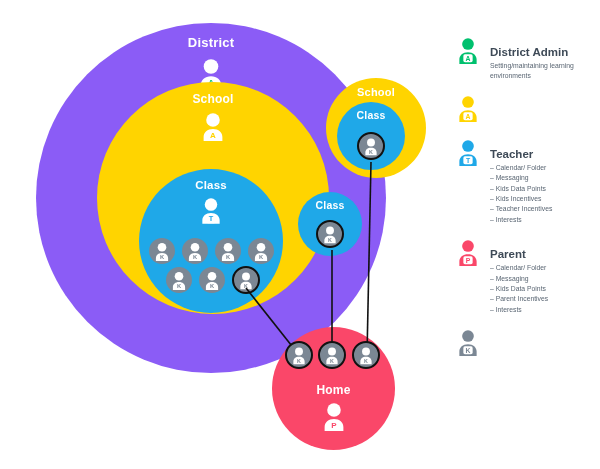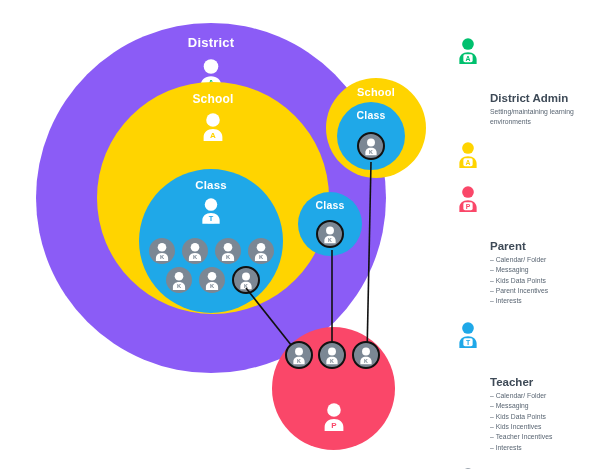--- a/index.html
+++ b/index.html
@@ -102,21 +102,20 @@
     margin-top: 1px;
   }
   .legend-icon svg { display:block; width: 100%; height: 100%; }
   .legend-body { padding-top: 10px; }
   .legend-title {
     font-size: 11.5px;
     font-weight: bold;
     color: #3E4A57;
     line-height: 1.15;
     margin-bottom: 2px;
-    margin-top: 46px;
   }
   .legend-sub {
     font-size: 6.8px;
     color: #5A6673;
     line-height: 1.45;
     max-width: 104px;
   }
   .legend-list {
     list-style: none;
     margin: 1px 0 0 0;
@@ -255,20 +254,21 @@
         <svg viewBox="0 0 26 26">
           <circle cx="13" cy="9.2" r="4.3" fill="#ffffff"></circle>
           <path d="M13 15c-3.7 0-6.1 2.2-6.1 5.2V23h12.2v-2.8c0-3-2.4-5.2-6.1-5.2z" fill="#ffffff"></path>
           <rect x="9.6" y="16.1" width="6.8" height="6.3" rx="1.3" fill="#ffffff"></rect>
           <text x="13" y="21.3" font-family="'Liberation Sans',sans-serif" font-size="5.8" font-weight="bold" text-anchor="middle" fill="#7B8794">K</text>
         </svg>
       </div>
     </div>
 
     <div class="bubble" id="home-circle" style="left:272px; top:327px; width:123px; height:123px;">
+      <div class="bubble-label" style="top:56px; font-size:12px;">Home</div>
       <span class="person" style="left:50%; top:75px; margin-left:-13px; width:26px; height:30px;">
         <svg viewBox="0 0 28 32">
           <circle cx="14" cy="8.5" r="7.3" fill="#ffffff"></circle>
           <path d="M14 18.2c-6.1 0-10.1 3.6-10.1 8.6V31h20.2v-4.2c0-5-4-8.6-10.1-8.6z" fill="#ffffff"></path>
           <rect x="8.4" y="20.6" width="11.2" height="9.6" rx="2" fill="#ffffff"></rect>
           <text x="14" y="28.1" font-family="'Liberation Sans',sans-serif" font-size="8.6" font-weight="bold" text-anchor="middle" fill="#FA4769">P</text>
         </svg>
       </span>
     </div>
 
@@ -323,41 +323,20 @@
 
     <div class="legend-item">
       <span class="legend-icon">
         <svg viewBox="0 0 28 32">
           <circle cx="14" cy="7.4" r="6.3" fill="#FFD400"></circle>
           <path d="M14 16.2c-5.6 0-9.3 3.3-9.3 7.9V29h18.6v-4.9c0-4.6-3.7-7.9-9.3-7.9z" fill="#FFD400"></path>
           <rect x="9" y="18.4" width="10" height="8.6" rx="1.8" fill="#ffffff"></rect>
           <text x="14" y="25.2" font-family="'Liberation Sans',sans-serif" font-size="7.4" font-weight="bold" text-anchor="middle" fill="#FFD400">A</text>
         </svg>
       </span>
-    </div>
-
-    <div class="legend-item">
-      <span class="legend-icon">
-        <svg viewBox="0 0 28 32">
-          <circle cx="14" cy="7.4" r="6.3" fill="#FA4769"></circle>
-          <path d="M14 16.2c-5.6 0-9.3 3.3-9.3 7.9V29h18.6v-4.9c0-4.6-3.7-7.9-9.3-7.9z" fill="#FA4769"></path>
-          <rect x="9" y="18.4" width="10" height="8.6" rx="1.8" fill="#ffffff"></rect>
-          <text x="14" y="25.2" font-family="'Liberation Sans',sans-serif" font-size="7.4" font-weight="bold" text-anchor="middle" fill="#FA4769">P</text>
-        </svg>
-      </span>
-      <div class="legend-body">
-        <div class="legend-title">Parent</div>
-        <ul class="legend-list">
-          <li>Calendar/ Folder</li>
-          <li>Messaging</li>
-          <li>Kids Data Points</li>
-          <li>Parent Incentives</li>
-          <li>Interests</li>
-        </ul>
-      </div>
     </div>
 
     <div class="legend-item">
       <span class="legend-icon">
         <svg viewBox="0 0 28 32">
           <circle cx="14" cy="7.4" r="6.3" fill="#1FA8E8"></circle>
           <path d="M14 16.2c-5.6 0-9.3 3.3-9.3 7.9V29h18.6v-4.9c0-4.6-3.7-7.9-9.3-7.9z" fill="#1FA8E8"></path>
           <rect x="9" y="18.4" width="10" height="8.6" rx="1.8" fill="#ffffff"></rect>
           <text x="14" y="25.2" font-family="'Liberation Sans',sans-serif" font-size="7.4" font-weight="bold" text-anchor="middle" fill="#1FA8E8">T</text>
         </svg>
@@ -371,20 +350,41 @@
           <li>Kids Incentives</li>
           <li>Teacher Incentives</li>
           <li>Interests</li>
         </ul>
       </div>
     </div>
 
     <div class="legend-item">
       <span class="legend-icon">
         <svg viewBox="0 0 28 32">
+          <circle cx="14" cy="7.4" r="6.3" fill="#FA4769"></circle>
+          <path d="M14 16.2c-5.6 0-9.3 3.3-9.3 7.9V29h18.6v-4.9c0-4.6-3.7-7.9-9.3-7.9z" fill="#FA4769"></path>
+          <rect x="9" y="18.4" width="10" height="8.6" rx="1.8" fill="#ffffff"></rect>
+          <text x="14" y="25.2" font-family="'Liberation Sans',sans-serif" font-size="7.4" font-weight="bold" text-anchor="middle" fill="#FA4769">P</text>
+        </svg>
+      </span>
+      <div class="legend-body">
+        <div class="legend-title">Parent</div>
+        <ul class="legend-list">
+          <li>Calendar/ Folder</li>
+          <li>Messaging</li>
+          <li>Kids Data Points</li>
+          <li>Parent Incentives</li>
+          <li>Interests</li>
+        </ul>
+      </div>
+    </div>
+
+    <div class="legend-item">
+      <span class="legend-icon">
+        <svg viewBox="0 0 28 32">
           <circle cx="14" cy="7.4" r="6.3" fill="#7B8794"></circle>
           <path d="M14 16.2c-5.6 0-9.3 3.3-9.3 7.9V29h18.6v-4.9c0-4.6-3.7-7.9-9.3-7.9z" fill="#7B8794"></path>
           <rect x="9" y="18.4" width="10" height="8.6" rx="1.8" fill="#ffffff"></rect>
           <text x="14" y="25.2" font-family="'Liberation Sans',sans-serif" font-size="7.4" font-weight="bold" text-anchor="middle" fill="#7B8794">K</text>
         </svg>
       </span>
     </div>
 
   </div>
 </div>

